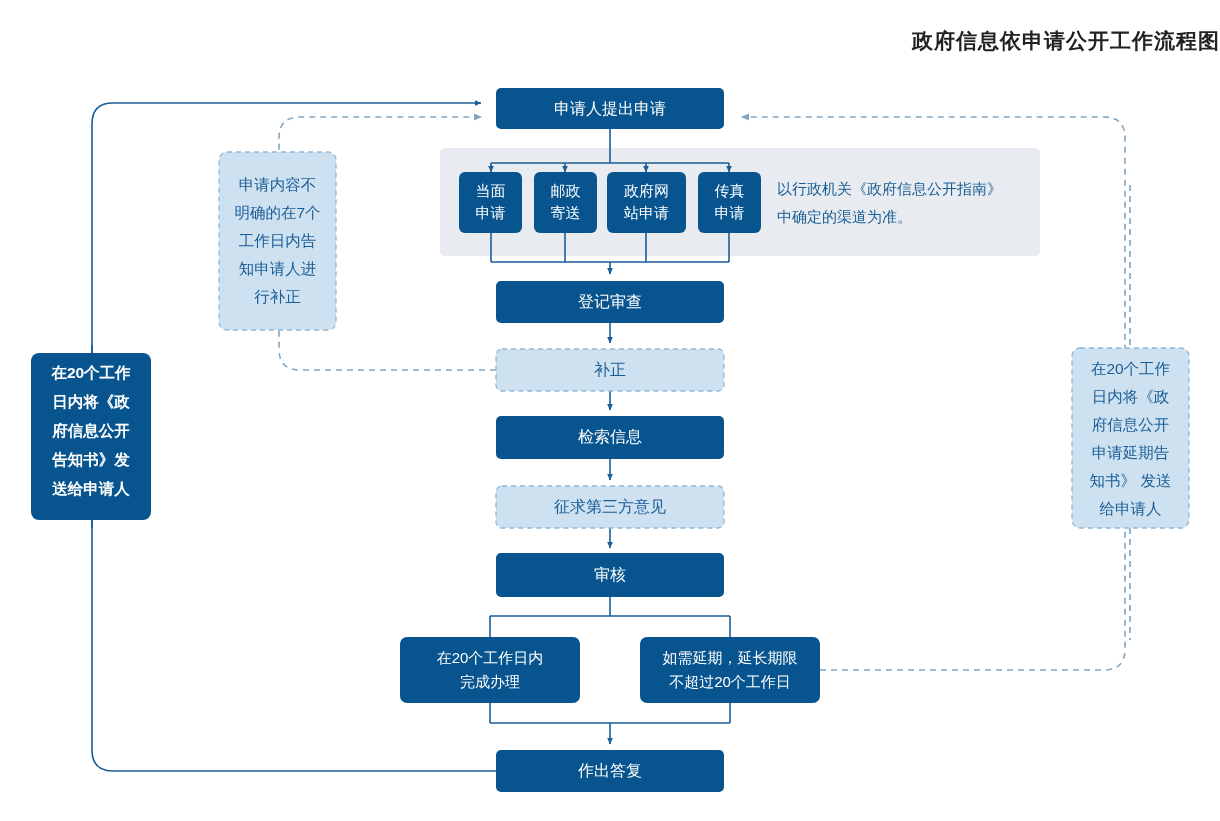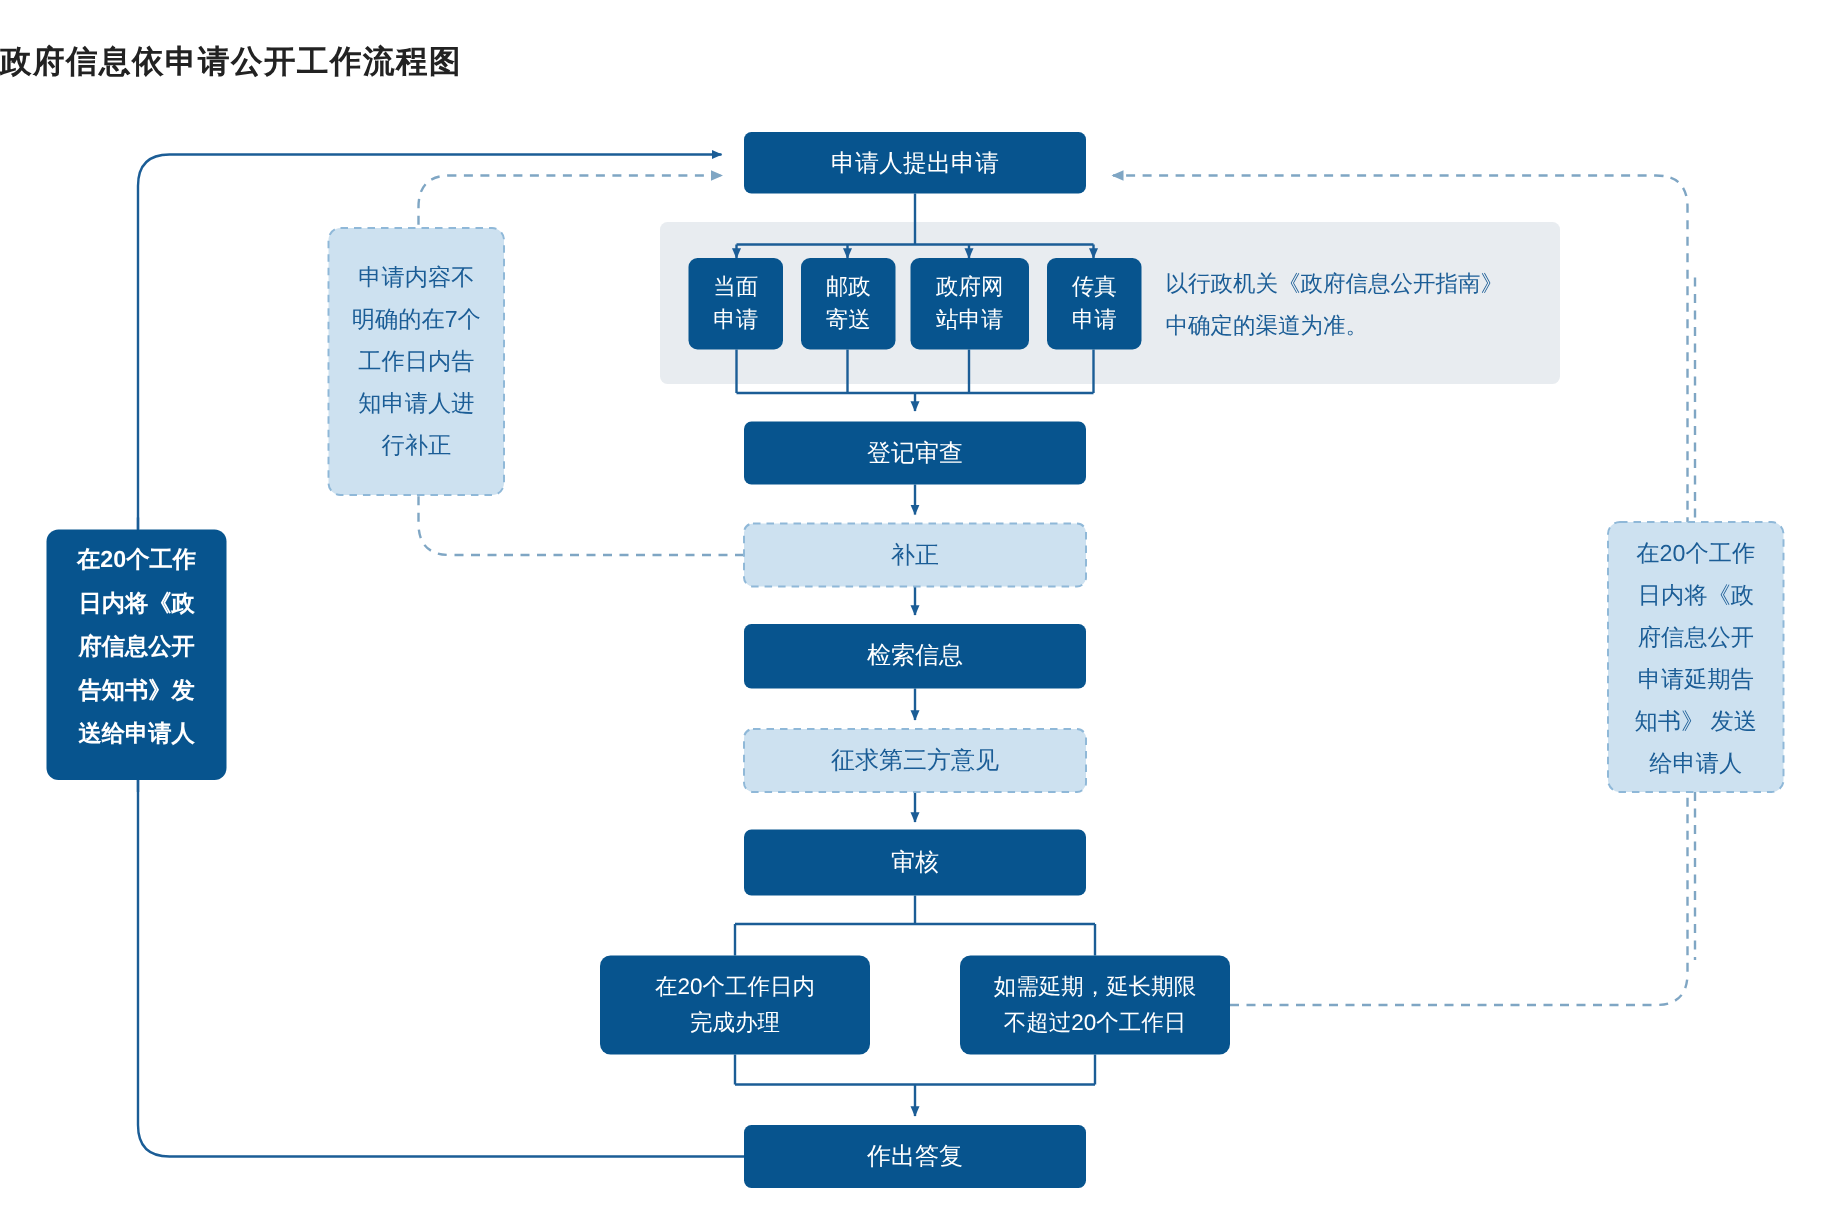--- a/index.html
+++ b/index.html
@@ -3,21 +3,21 @@
 <meta charset="utf-8">
 <style>
   html,body{margin:0;padding:0;background:#ffffff;}
   body{
     width:1220px;height:821px;
     font-family:"Liberation Sans","DejaVu Sans",sans-serif;
     position:relative;overflow:hidden;
   }
   #chart-title{
     position:absolute;left:0;top:27px;width:1220px;
-    text-align:left;font-size:21px;font-weight:bold;color:#222222;
+    text-align:right;font-size:21px;font-weight:bold;color:#222222;
     letter-spacing:1px;
   }
   #flow-svg{position:absolute;left:0;top:0;}
   .node-label{
     fill:#ffffff;font-size:16px;font-family:"Liberation Sans","DejaVu Sans",sans-serif;
     text-anchor:middle;dominant-baseline:middle;
   }
   .node-label.small{font-size:15px;}
   .node-label.light{fill:#1b5d96;}
   .note-text{

